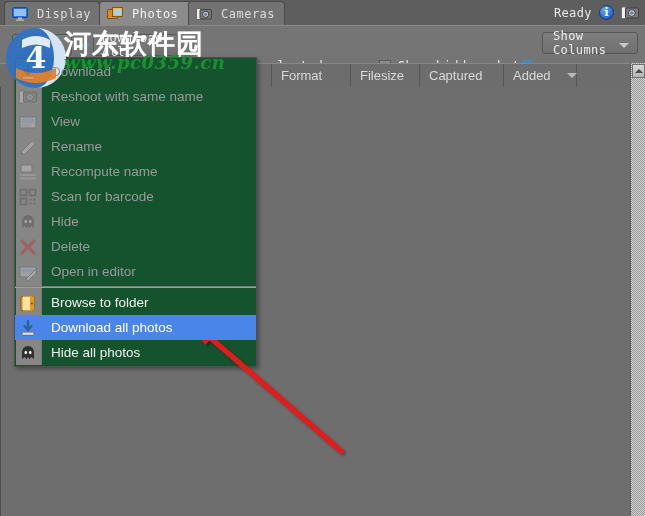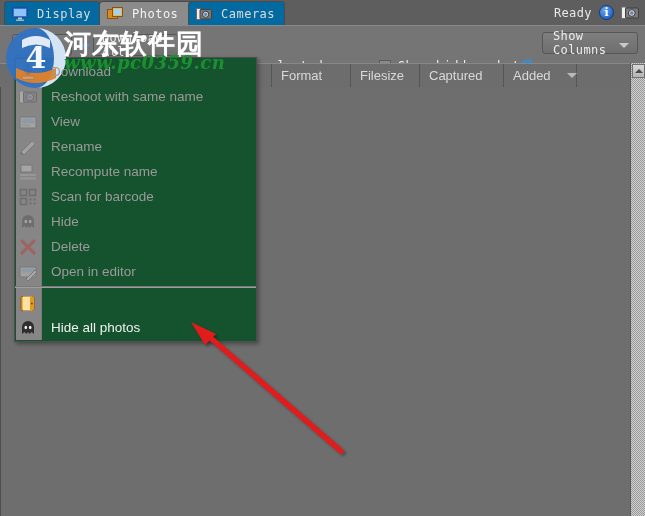--- a/index.html
+++ b/index.html
@@ -37,21 +37,21 @@
     border-bottom: none;
     border-radius: 4px 4px 0 0;
     display: flex;
     align-items: center;
     padding: 0 9px 0 7px;
     box-sizing: border-box;
     color: #dcdcdc;
     font-family: "DejaVu Sans Mono", monospace;
     font-size: 12px;
     letter-spacing: 0.5px;
-    background: #0369a1;
+    background: #737373;
   }
   .tab.active {
     background: #8b8b8b;
     color: #f2f2f2;
   }
   .tab .tabicon {
     width: 16px; height: 14px;
     margin-right: 9px;
     flex: 0 0 auto;
     display: block;
@@ -533,22 +533,32 @@
 
     <div class="mitem">
       <span class="micon">
         <svg width="20" height="20" viewBox="0 0 20 20">
           <rect x="3" y="3.5" width="13" height="14" rx="1" fill="#f0b33c" stroke="#8a5a10"></rect>
           <rect x="5" y="3.5" width="9" height="14" fill="#fbe2a3"></rect>
           <rect x="12" y="3.5" width="4" height="14" fill="#e09a22"></rect>
           <circle cx="13.9" cy="10.5" r="0.9" fill="#6b4608"></circle>
         </svg>
       </span>
-    </div>
-
+      <span class="mlabel">Browse to folder</span>
+    </div>
+
+    <div class="mitem selected">
+      <span class="micon">
+        <svg width="20" height="20" viewBox="0 0 20 20">
+          <path d="M10 3 L10 10 M6.5 8 L10 12 L13.5 8" fill="none" stroke="#2d5f9e" stroke-width="2.2" stroke-linecap="round" stroke-linejoin="round"></path>
+          <rect x="4" y="14" width="12" height="3.4" rx="0.6" fill="#d9d9d9" stroke="#6a6a6a"></rect>
+        </svg>
+      </span>
+      <span class="mlabel">Download all photos</span>
+    </div>
 
     <div class="mitem">
       <span class="micon">
         <svg width="20" height="20" viewBox="0 0 20 20">
           <path d="M4 16 L4 9 a6 6 0 0 1 12 0 L16 16 L13.5 14 L11.5 16 L10 14 L8.5 16 L6.5 14 Z" fill="#2e2e2e"></path>
           <ellipse cx="7.8" cy="9.5" rx="1.3" ry="1.7" fill="#f2f2f2"></ellipse>
           <ellipse cx="12.2" cy="9.5" rx="1.3" ry="1.7" fill="#f2f2f2"></ellipse>
         </svg>
       </span>
       <span class="mlabel">Hide all photos</span>

